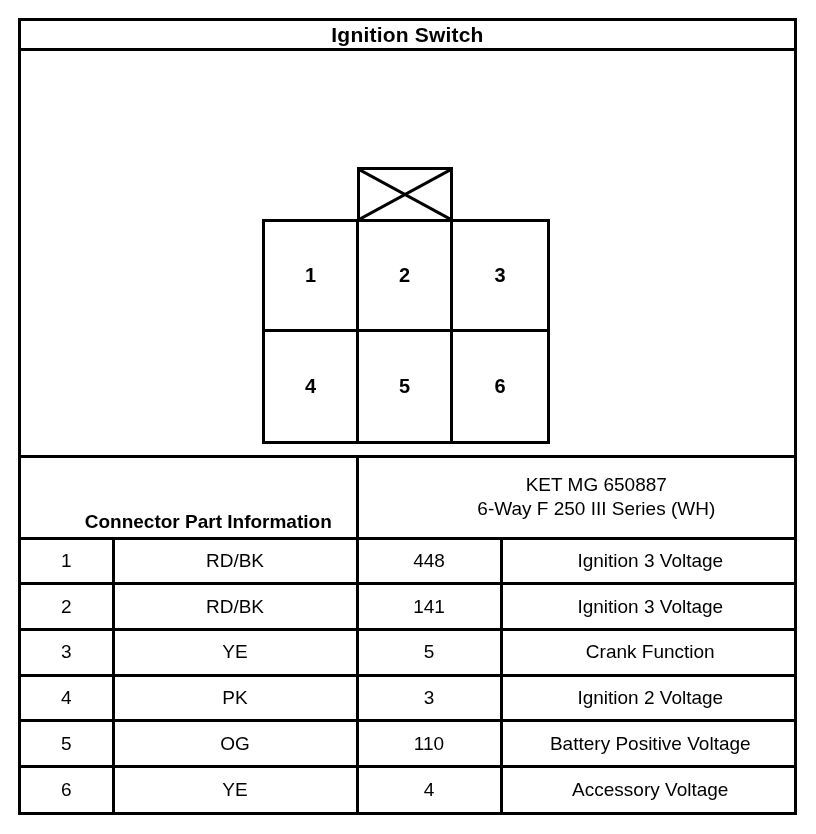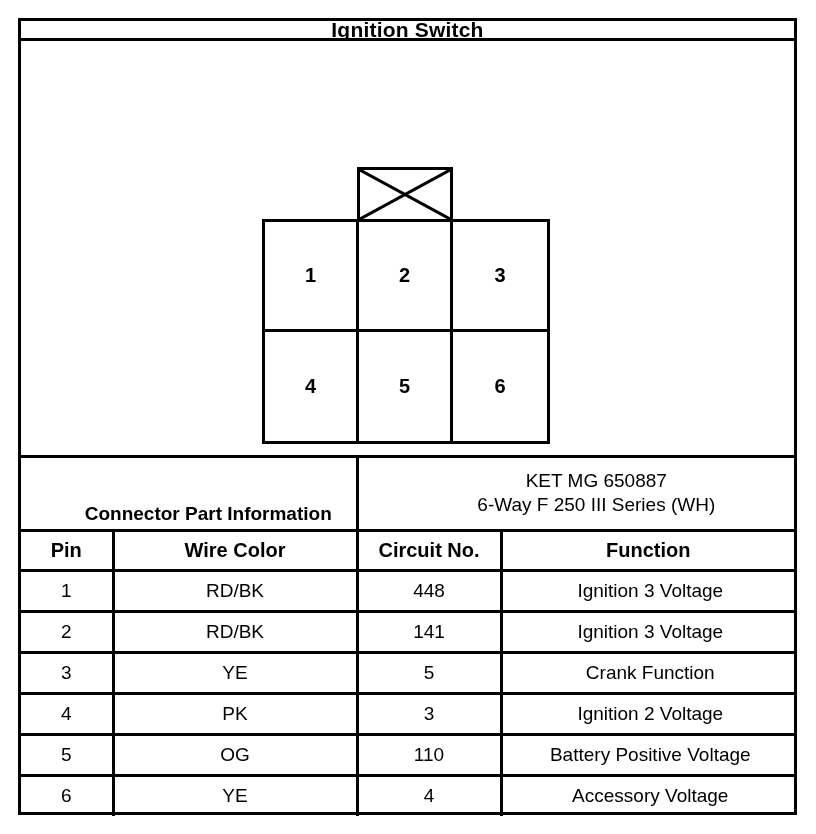--- a/index.html
+++ b/index.html
@@ -26,21 +26,21 @@
     box-sizing: border-box;
     background: #fff;
   }
 
   
   .title-bar {
     position: absolute;
     left: 0;
     top: 0;
     right: 0;
-    height: 20px;
+    height: 30px;
     border-bottom: 3px solid #000;
     box-sizing: border-box;
     display: flex;
     align-items: center;
     justify-content: center;
   }
   .title-text {
     font-size: 21px;
     font-weight: bold;
     letter-spacing: 0.2px;
@@ -203,26 +203,20 @@
       </colgroup>
       <tbody>
         <tr class="cpi-row">
           <td class="cpi-label" colspan="2">Connector Part Information</td>
           <td class="cpi-value" colspan="2">
             <div>KET MG 650887</div>
             <div>6-Way F 250 III Series (WH)</div>
           </td>
         </tr>
 
-        <tr class="head-row">
-          <td>Pin</td>
-          <td>Wire Color</td>
-          <td>Circuit No.</td>
-          <td>Function</td>
-        </tr>
 
         <tr class="data-row">
           <td>1</td>
           <td>RD/BK</td>
           <td>448</td>
           <td class="cell-function">Ignition 3 Voltage</td>
         </tr>
         <tr class="data-row">
           <td>2</td>
           <td>RD/BK</td>

